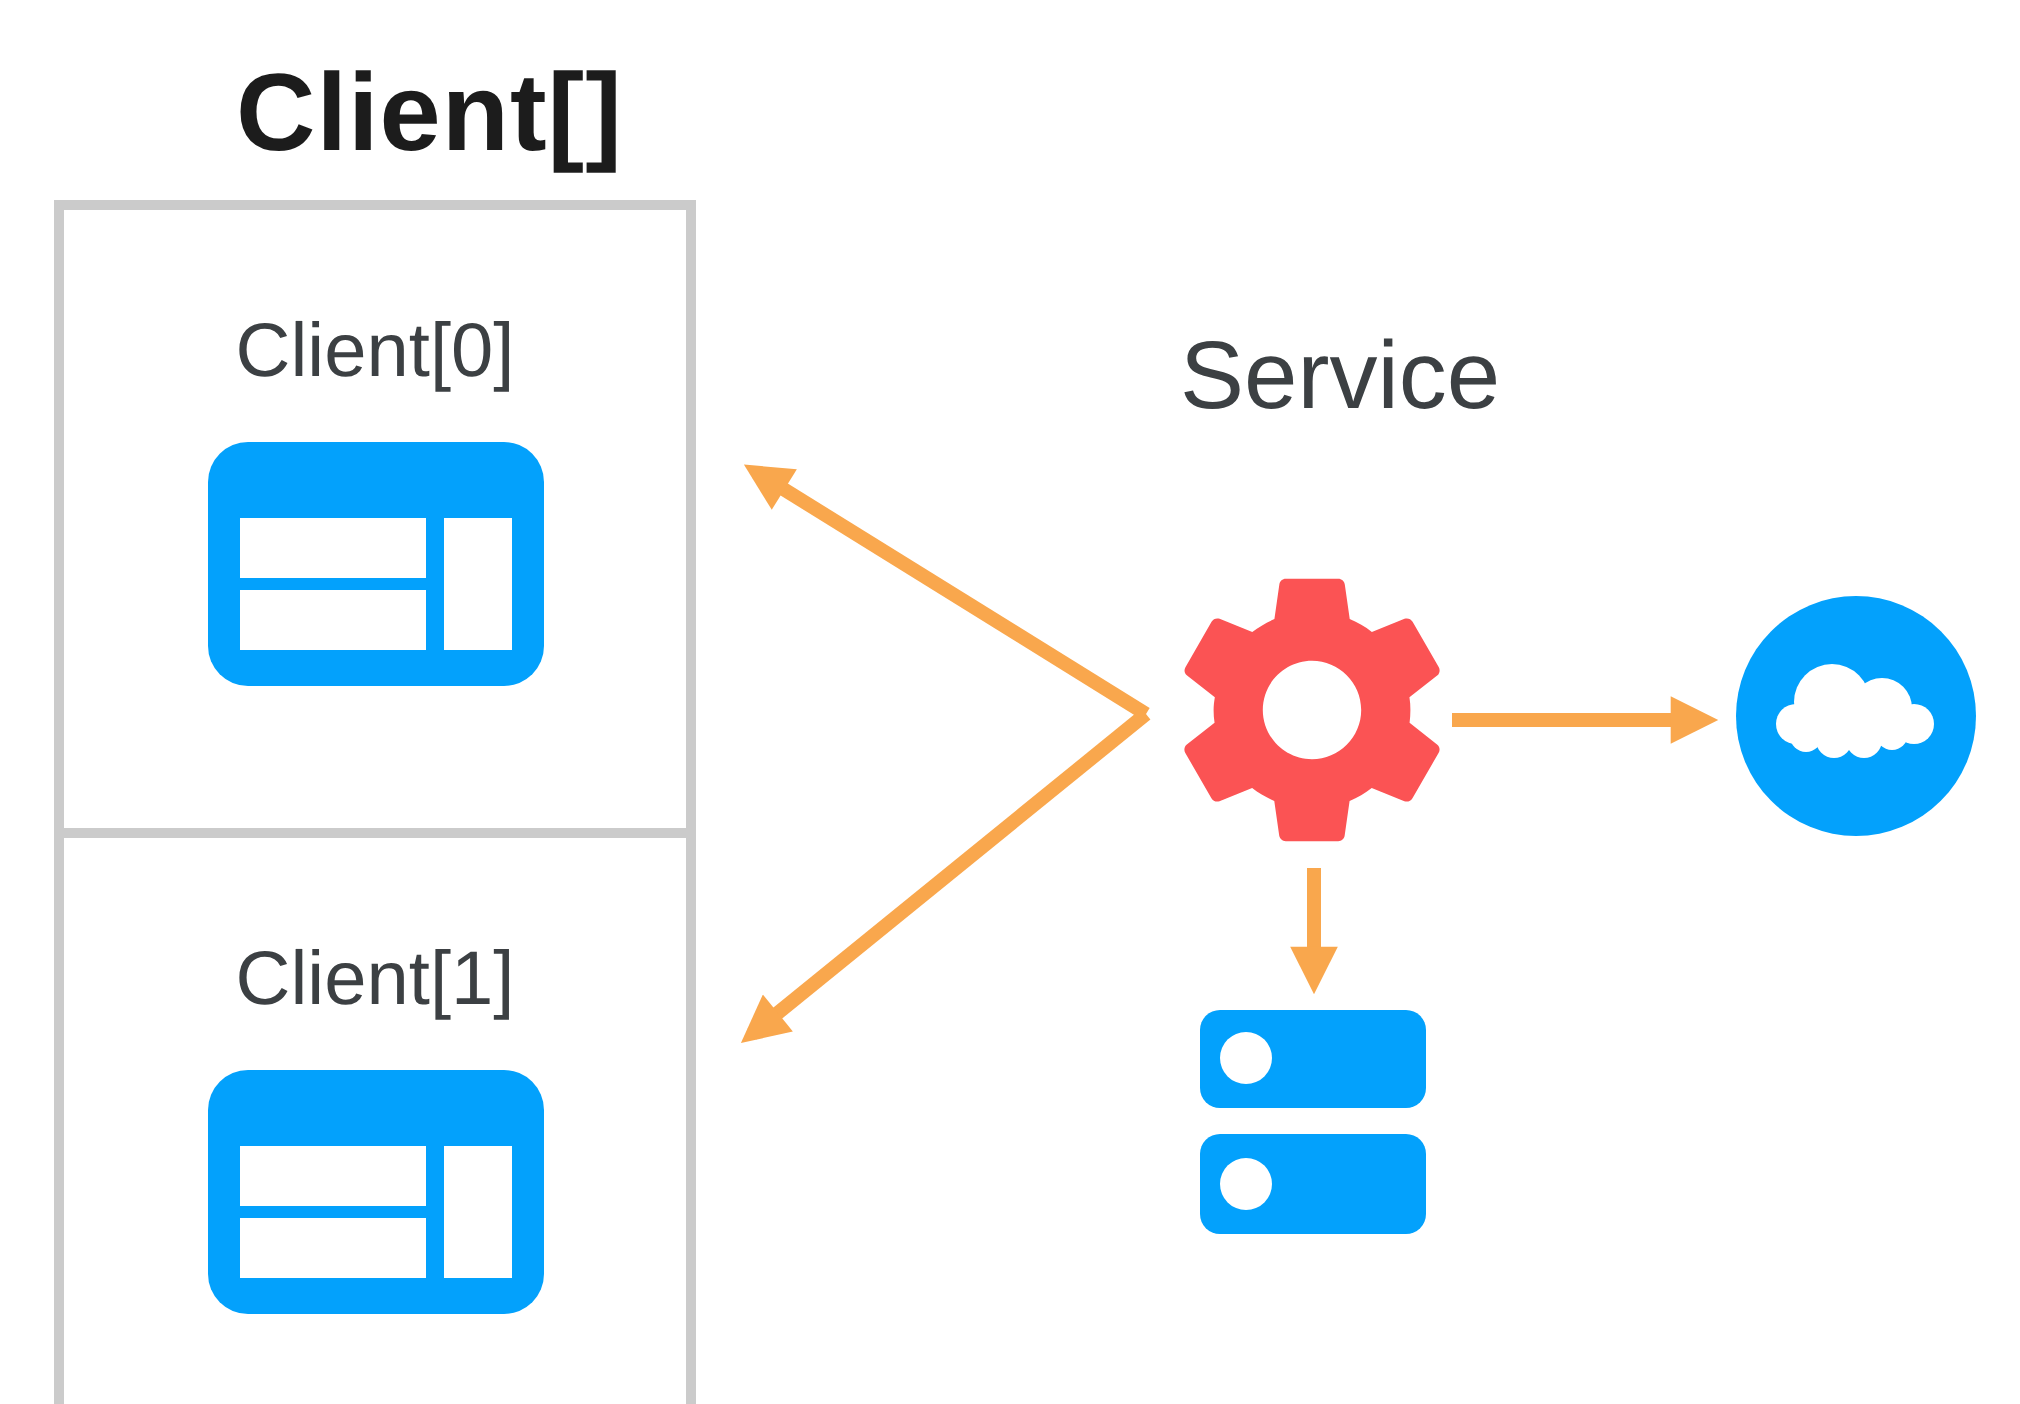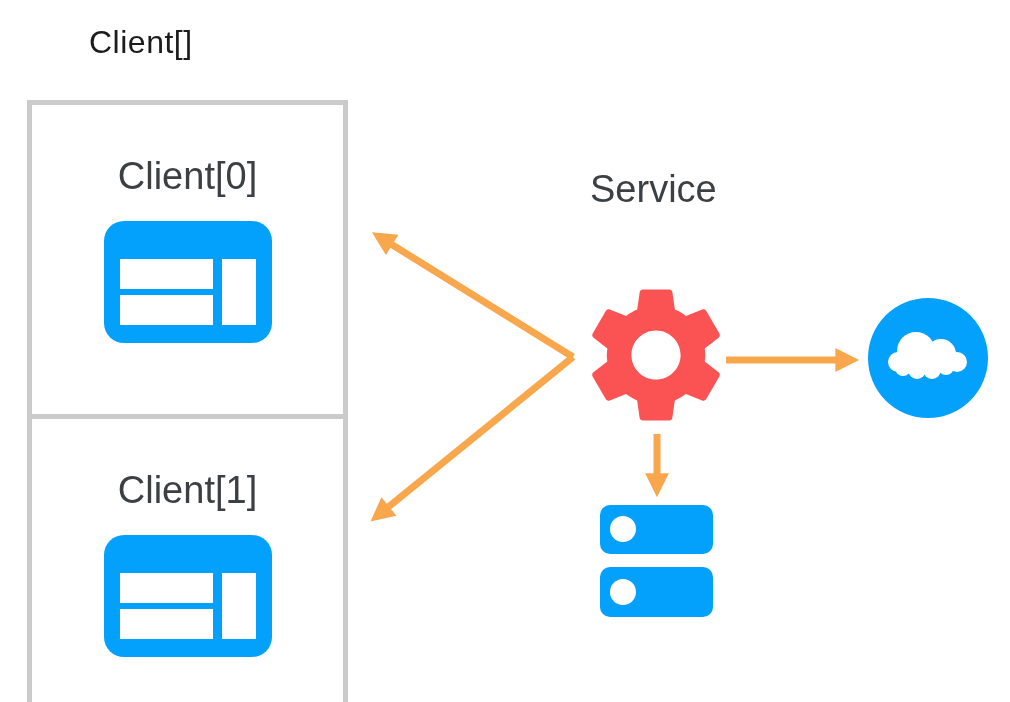--- a/index.html
+++ b/index.html
@@ -4,40 +4,40 @@
 <style>
   :root{
     --blue:#03a1fc; --red:#fb5354; --orange:#f9a74d;
     --box-border:#cbcbcb; --label:#3c4043; --title:#1c1c1c; --bg:#ffffff;
   }
   *{margin:0;padding:0;box-sizing:border-box;}
   body{background:var(--bg);font-family:"Liberation Sans","DejaVu Sans",sans-serif;}
   .stage{position:relative;width:1010px;height:702px;background:var(--bg);overflow:hidden;}
 
   .diagram-title{
-    position:absolute;left:89px;top:24px;
-    font-size:32px;font-weight:400;color:var(--title);letter-spacing:.5px;
+    position:absolute;left:118px;top:24px;
+    font-size:55px;font-weight:700;color:var(--title);letter-spacing:.5px;
   }
 
   .client-box{
     position:absolute;left:27px;top:100px;width:321px;height:632px;
     border:5px solid var(--box-border);background:#fff;
     display:flex;flex-direction:column;
   }
   .client-cell{position:relative;flex:1;}
   .client-cell.first{border-bottom:5px solid var(--box-border);}
   .client-label{
     position:absolute;top:50px;left:0;width:100%;text-align:center;
     font-size:38px;font-weight:500;color:var(--label);
   }
   .client-icon{position:absolute;top:116px;left:50%;transform:translateX(-50%);}
 
   .sw-label{
     position:absolute;left:590px;top:166px;
-    font-size:38px;font-weight:500;color:var(--label);line-height:46px;
+    font-size:48px;font-weight:500;color:var(--label);line-height:46px;
   }
   .gear{position:absolute;left:574px;top:273px;}
   .cloud{position:absolute;left:868px;top:298px;}
   .storage{position:absolute;left:600px;top:505px;}
 
   .arrow-overlay{position:absolute;left:0;top:0;width:1010px;height:702px;pointer-events:none;}
 </style>
 </head>
 <body>
 

